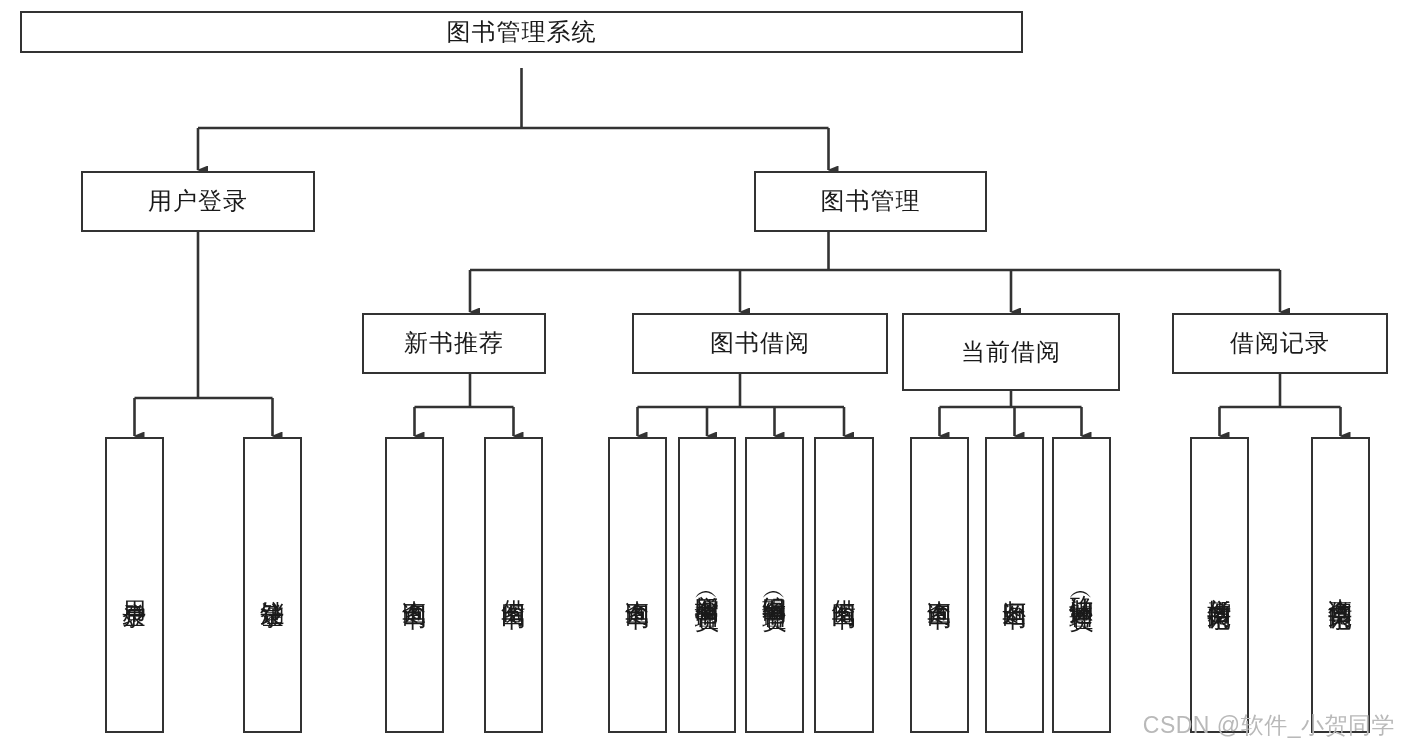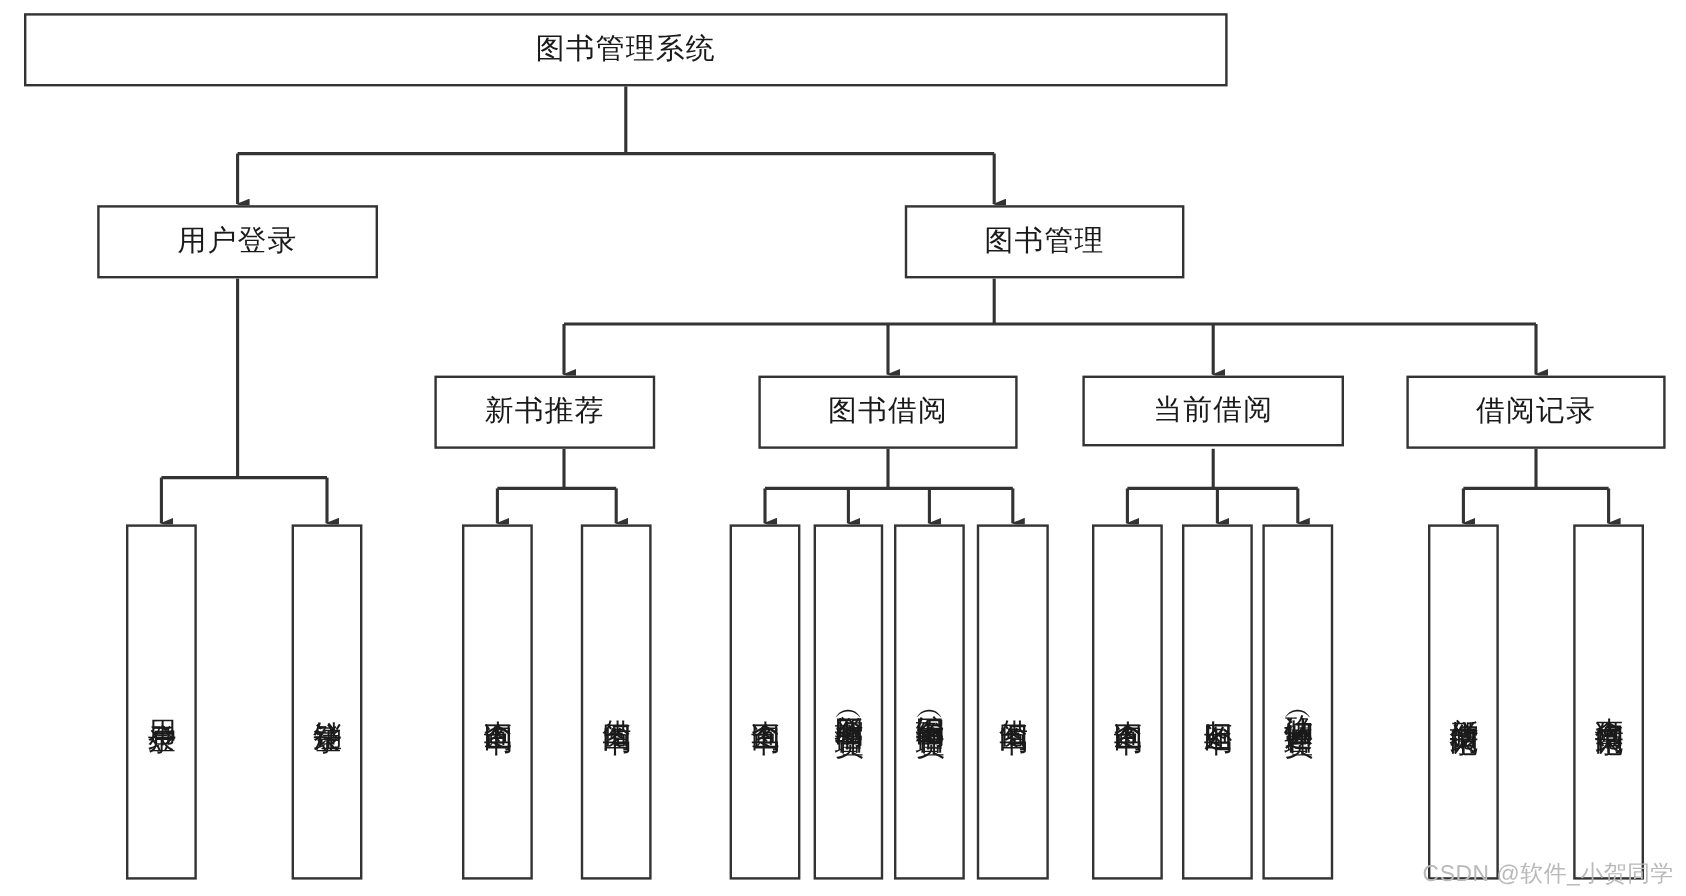--- a/index.html
+++ b/index.html
@@ -59,21 +59,21 @@
   .node.vertical .label {
     writing-mode: vertical-rl;
     text-orientation: upright;
     white-space: normal;
     max-height: 100%;
   }
   .watermark {
     position: absolute;
     right: 10px;
     bottom: 6px;
-    font-size: 19px;
+    font-size: 23px;
     color: #b9b9b9;
     letter-spacing: 0.5px;
     white-space: nowrap;
   }
 </style>
 </head>
 <body>
 
 <div id="diagram-root">
 
@@ -114,36 +114,36 @@
         <path d="M 1014.5 407 L 1014.5 436" marker-end="url(#arrowhead)"></path>
         <path d="M 1081.5 407 L 1081.5 436" marker-end="url(#arrowhead)"></path>
         <path d="M 1280 374 L 1280 407"></path>
         <path d="M 1219.5 407 L 1340.5 407"></path>
         <path d="M 1219.5 407 L 1219.5 436" marker-end="url(#arrowhead)"></path>
         <path d="M 1340.5 407 L 1340.5 436" marker-end="url(#arrowhead)"></path>
       </g>
   </svg>
 
   <div id="node-layer">
-      <div class="node horizontal" style="left: 20px; top: 11px; width: 1003px; height: 61px;">
+      <div class="node horizontal" style="left: 20px; top: 11px; width: 1003px; height: 42px;">
         <span class="label">图书管理系统</span>
       </div>
       <div class="node horizontal" style="left: 81px; top: 171px; width: 234px; height: 61px;">
         <span class="label">用户登录</span>
       </div>
       <div class="node horizontal" style="left: 754px; top: 171px; width: 233px; height: 61px;">
         <span class="label">图书管理</span>
       </div>
       <div class="node horizontal" style="left: 362px; top: 313px; width: 184px; height: 61px;">
         <span class="label">新书推荐</span>
       </div>
-      <div class="node horizontal" style="left: 632px; top: 313px; width: 216px; height: 61px;">
+      <div class="node horizontal" style="left: 632px; top: 313px; width: 256px; height: 61px;">
         <span class="label">图书借阅</span>
       </div>
-      <div class="node horizontal" style="left: 902px; top: 313px; width: 218px; height: 59px;">
+      <div class="node horizontal" style="left: 902px; top: 313px; width: 218px; height: 78px;">
         <span class="label">当前借阅</span>
       </div>
       <div class="node horizontal" style="left: 1172px; top: 313px; width: 216px; height: 61px; text-align: center;">
         <span class="label">借阅记录</span>
       </div>
       <div class="node vertical" style="left: 105px; top: 437px; width: 59px; height: 296px;">
         <span class="label">用户登录</span>
       </div>
       <div class="node vertical" style="left: 243px; top: 437px; width: 59px; height: 296px;">
         <span class="label">注销登录</span>

